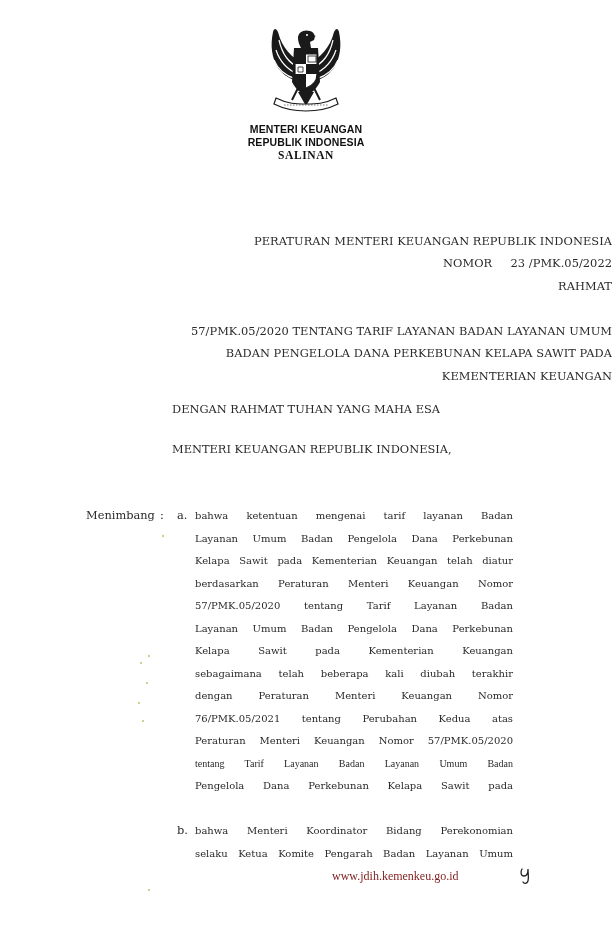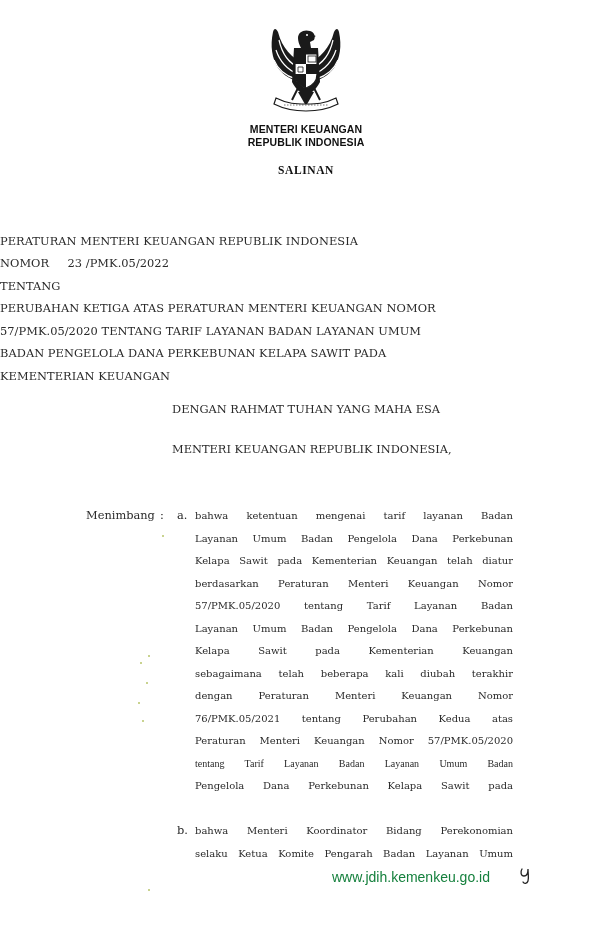--- a/index.html
+++ b/index.html
@@ -50,21 +50,21 @@
       font-weight: bold;
       font-size: 11.5px;
       color: #111111;
       letter-spacing: 0.6px;
     }
     
     .title-line {
       position: absolute;
       left: 0;
       width: 612px;
-      text-align: left;
+      text-align: right;
       font-family: "DejaVu Serif", "Liberation Serif", serif;
       font-size: 11.4px;
       color: #2a2a2a;
       white-space: pre;
       letter-spacing: 0.05px;
     }
     .lead-line {
       position: absolute;
       left: 172px;
       font-family: "DejaVu Serif", "Liberation Serif", serif;
@@ -94,23 +94,23 @@
       line-height: 16px;
       overflow: hidden;
     }
     .body-line.last {
       text-align-last: left;
     }
     .footer-url {
       position: absolute;
       left: 332px;
       top: 869px;
-      font-family: Liberation Sans, sans-serif;
-      font-size: 14px;
-      color: #15803d;
+      font-family: Liberation Serif, serif;
+      font-size: 12px;
+      color: #7f1d1d;
       text-decoration: none;
       white-space: pre;
     }
     .paraf {
       position: absolute;
       left: 519px;
       top: 866px;
       width: 14px;
       height: 20px;
     }
@@ -156,26 +156,25 @@
 
     <path d="M34 64 L28 76" stroke="#1a1a1a" stroke-width="2"></path>
     <path d="M50 64 L56 76" stroke="#1a1a1a" stroke-width="2"></path>
 
     <path d="M12 74 C24 80 32 80 42 80 C52 80 60 80 72 74 L74 80 C62 86 52 87 42 87 C32 87 22 86 10 80 Z" fill="#fff" stroke="#1a1a1a" stroke-width="1.2"></path>
     <path d="M20 81 L64 81" stroke="#1a1a1a" stroke-width="0.6" stroke-dasharray="1.5 1.5"></path>
   </svg>
 
   <div class="hdr-line" style="top:123px;">MENTERI KEUANGAN</div>
   <div class="hdr-line" style="top:136px;">REPUBLIK INDONESIA</div>
-  <div class="hdr-salinan" style="top:164px;">SALINAN</div>
+  <div class="hdr-salinan" style="top:149px;">SALINAN</div>
 
   <div class="title-line" style="top:234px;">PERATURAN MENTERI KEUANGAN REPUBLIK INDONESIA</div>
   <div class="title-line" style="top:256px;">NOMOR     23 /PMK.05/2022</div>
-  <div class="title-line" style="top:279px;">TENTANG</div>
-  <div class="title-line" style="top:301px;">PERUBAHAN KETIGA ATAS PERATURAN MENTERI KEUANGAN NOMOR</div>
+  <div class="title-line" style="top:279px;">RAHMAT</div>
   <div class="title-line" style="top:324px;">57/PMK.05/2020 TENTANG TARIF LAYANAN BADAN LAYANAN UMUM</div>
   <div class="title-line" style="top:369px;">KEMENTERIAN KEUANGAN</div>
   <div class="title-line" style="top:346px;">BADAN PENGELOLA DANA PERKEBUNAN KELAPA SAWIT PADA</div>
 
   <div class="lead-line" style="top:402px;">DENGAN RAHMAT TUHAN YANG MAHA ESA</div>
   <div class="lead-line" style="top:442px;">MENTERI KEUANGAN REPUBLIK INDONESIA,</div>
 
   <div class="label" style="left:86px; top:508px;">Menimbang</div>
   <div class="label" style="left:160px; top:508px;">:</div>
   <div class="label" style="left:177px; top:508px;">a.</div>

